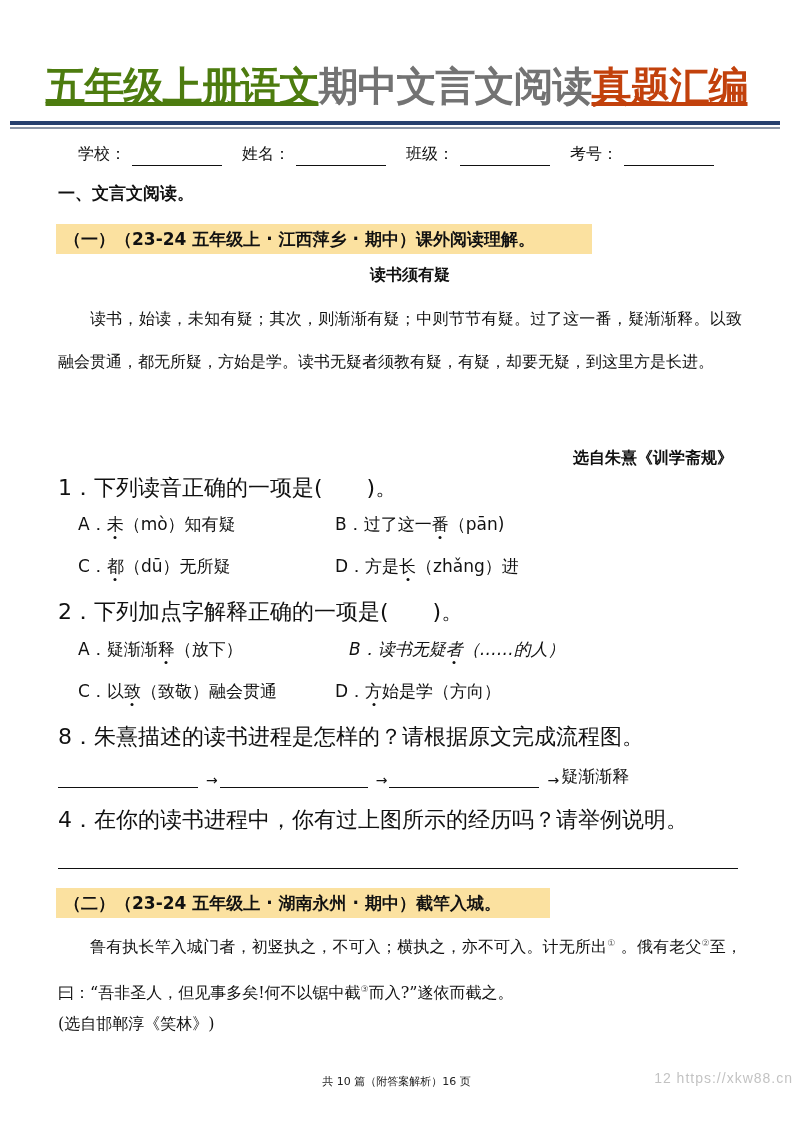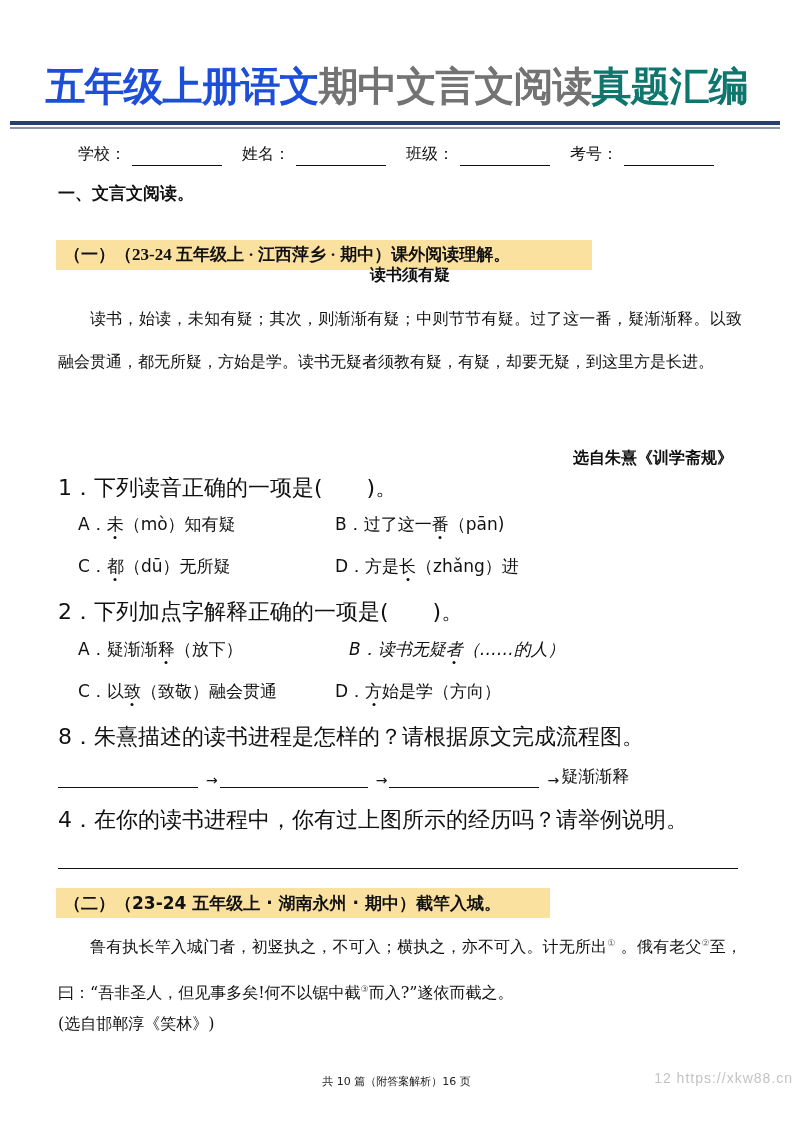--- a/index.html
+++ b/index.html
@@ -6,23 +6,23 @@
   body {
     width: 793px; height: 1122px; position: relative; overflow: hidden;
     font-family: "DejaVu Serif", "Liberation Serif", serif;
     color: #111;
   }
   .title {
     position: absolute; left: 0; top: 60px; width: 793px; text-align: center;
     font-family: "DejaVu Serif", serif; font-weight: bold;
     font-size: 40px; letter-spacing: -1px; line-height: 52px;
   }
-  .title .p1 { color: #1d4ed8; }
+  .title .p1 { color: #4d7c0f; text-decoration: underline; }
   .title .p2 { color: #737373; }
-  .title .p3 { color: #0f766e; }
+  .title .p3 { color: #c2410c; text-decoration: underline; }
   .rule-thick {
     position: absolute; left: 10px; top: 121px; width: 770px; height: 4px; background: #263f6e;
   }
   .rule-thin {
     position: absolute; left: 10px; top: 127px; width: 770px; height: 2px; background: #8a94a6;
   }
   .info-row {
     position: absolute; top: 142px; left: 78px; width: 670px;
     display: flex; font-size: 16px; line-height: 24px;
   }
@@ -30,21 +30,21 @@
   .info-item .blank { display: inline-block; width: 90px; border-bottom: 1px solid #111; height: 18px; margin-left: 6px; }
   .section-head {
     position: absolute; left: 58px; top: 182px;
     font-family: "DejaVu Sans", sans-serif; font-weight: bold; font-size: 17px;
   }
   .hl {
     position: absolute; left: 56px; height: 30px; background: #fbe1a0;
     font-family: "DejaVu Sans", sans-serif; font-weight: bold; font-size: 17px; line-height: 30px;
     padding: 0 8px 0 8px; white-space: nowrap;
   }
-  .hl1 { top: 240px; width: 520px; font-family: Liberation Serif, serif; }
+  .hl1 { top: 224px; width: 520px; }
   .hl2 { top: 888px; width: 478px; }
   .passage-title {
     position: absolute; top: 265px; left: 0; width: 820px; text-align: center;
     font-weight: bold; font-size: 16px; font-family: "DejaVu Serif", serif;
   }
   .para {
     position: absolute; left: 58px; width: 684px;
     font-size: 16px; line-height: 43px; text-align: justify; text-indent: 2em;
   }
   .para1 { top: 297px; }

